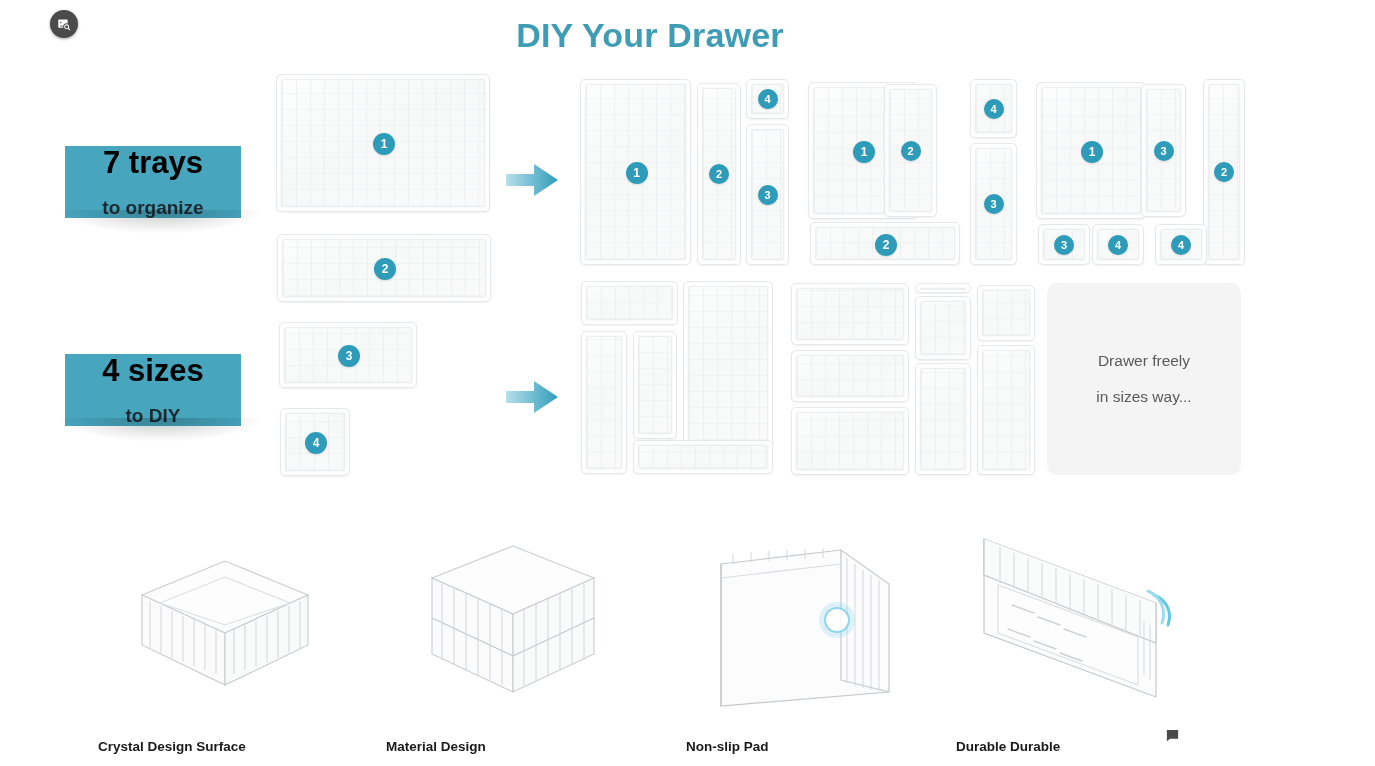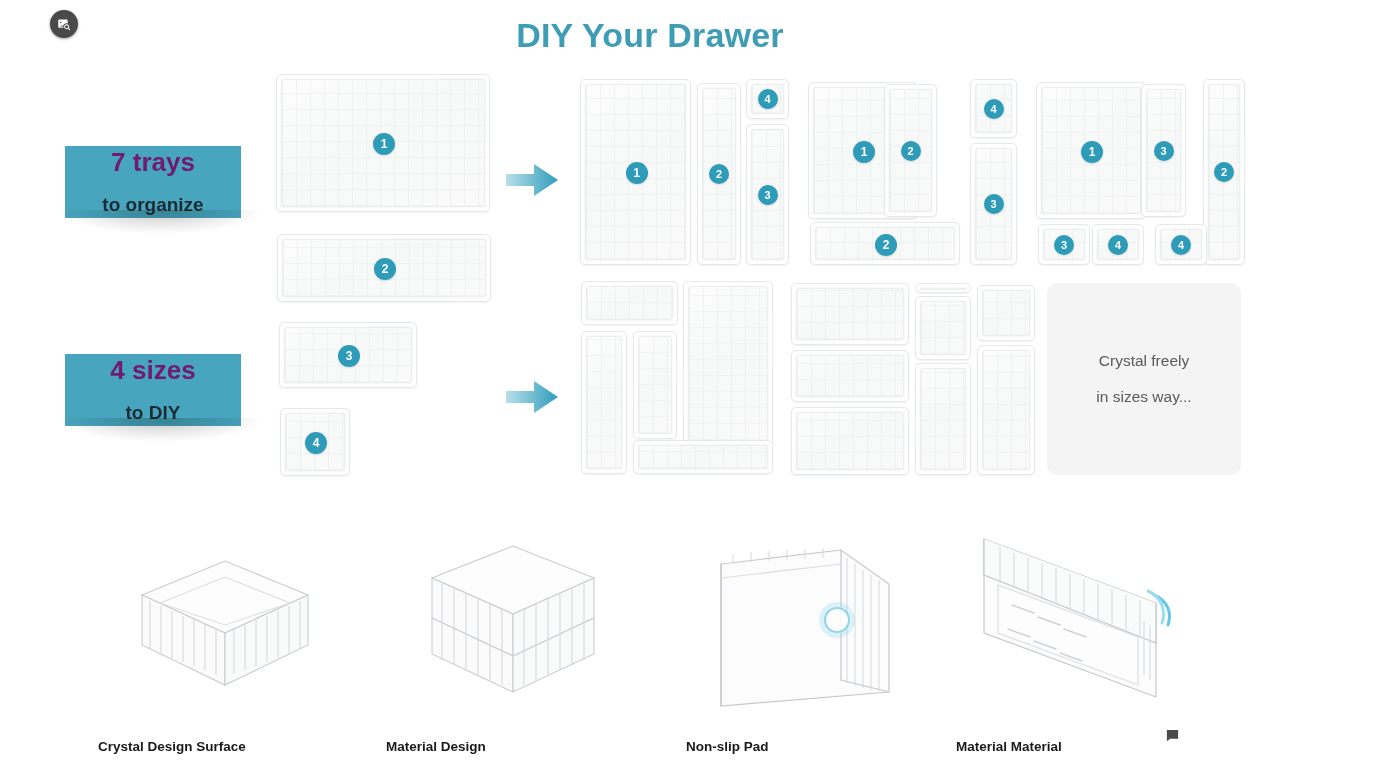--- a/index.html
+++ b/index.html
@@ -39,21 +39,21 @@
     position:absolute; width:176px; height:72px;
     background:#47a5bd; color:#fff;
     display:flex; flex-direction:column; align-items:center; justify-content:center;
     line-height:1.12;
   }
   .banner::after{
     content:""; position:absolute; left:-8px; right:-22px; bottom:-16px; height:24px;
     background:radial-gradient(ellipse at 50% 0%, rgba(0,0,0,.22) 0%, rgba(0,0,0,0) 70%);
     pointer-events:none;
   }
-  .banner .b-big { font-size:26px; font-weight:bold; color:#701a75; }
+  .banner .b-big { font-size:31px; font-weight:bold; color:#000000; }
   .banner .b-small { font-size:19px; font-weight:bold; color:#1c2b33; margin-top:17px;}
   #banner-trays { left:65px; top:146px; }
   #banner-sizes { left:65px; top:354px;text-align:right; }
 
   
   .arrow { position:absolute; width:56px; height:44px; }
   #arrow-1 { left:504px; top:158px; }
   #arrow-2 { left:504px; top:375px; }
 
   
@@ -234,21 +234,21 @@
         <div class="tray" style="left: 791px; top: 407px; width: 118px; height: 68px;"></div>
         <div class="tray" style="left: 915px; top: 283px; width: 56px; height: 10px;"></div>
         <div class="tray" style="left: 915px; top: 296px; width: 56px; height: 64px;"></div>
         <div class="tray" style="left: 915px; top: 363px; width: 56px; height: 112px;"></div>
         <div class="tray" style="left: 977px; top: 285px; width: 58px; height: 56px;"></div>
         <div class="tray" style="left: 977px; top: 345px; width: 58px; height: 130px;"></div>
       </div>
     </div>
 
   <div class="combine-card">
-    <div>Crystal freely</div>
+    <div>Drawer freely</div>
     <div>in sizes way...</div>
   </div>
 
   <div class="feature" id="feature-0">
     <div class="pic">
       <svg width="190" height="175" viewBox="0 0 190 175">
         <g fill="none" stroke="#c9cccf" stroke-width="1.1">
           <path d="M12 62 L95 28 L178 62 L95 100 Z" fill="#fdfdfd"></path>
           <path d="M12 62 L12 112 L95 152 L95 100 Z" fill="#fbfbfc"></path>
           <path d="M178 62 L178 112 L95 152 L95 100 Z" fill="#f9fafa"></path>
@@ -363,21 +363,21 @@
             <path d="M60 92 L82 100"></path>
             <path d="M86 104 L108 112"></path>
           <path d="M30 104 L52 112"></path>
             <path d="M56 116 L78 124"></path>
             <path d="M82 128 L104 136"></path>
         </g>
         <path d="M176 70 C190 76 194 88 190 100" fill="none" stroke="#63c8e3" stroke-width="3" stroke-linecap="round"></path>
         <path d="M170 66 C184 72 188 86 184 98" fill="none" stroke="#9bdcef" stroke-width="3" stroke-linecap="round"></path>
       </svg>
     </div>
-    <div class="cap">Material Material</div>
+    <div class="cap">Durable Durable</div>
   </div>
 
   <div class="feedback-btn">
     <svg viewBox="0 0 24 24">
       <path d="M3 3h18v14H8l-5 4V3zm3 4h12v2H6V7zm0 4h8v2H6v-2z"></path>
     </svg>
   </div>
 
 </div>
 

